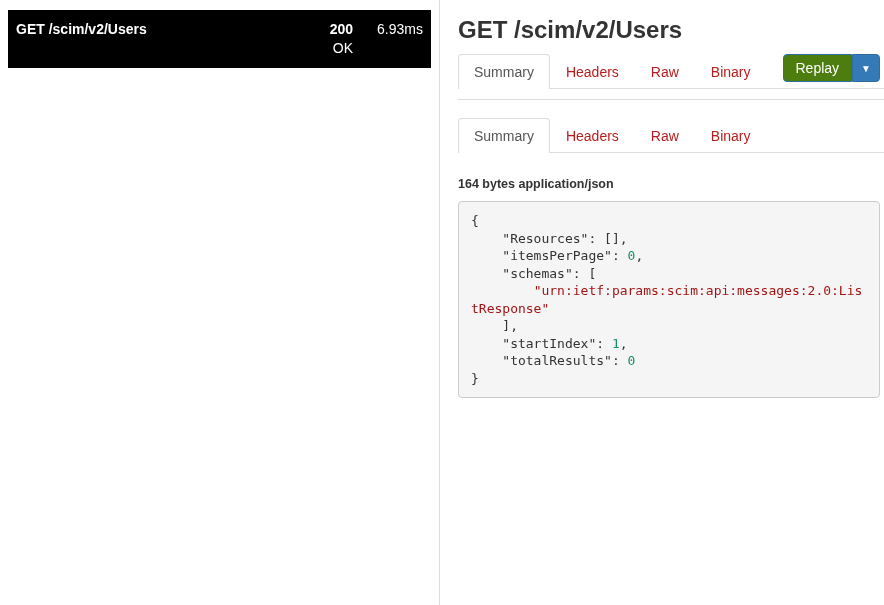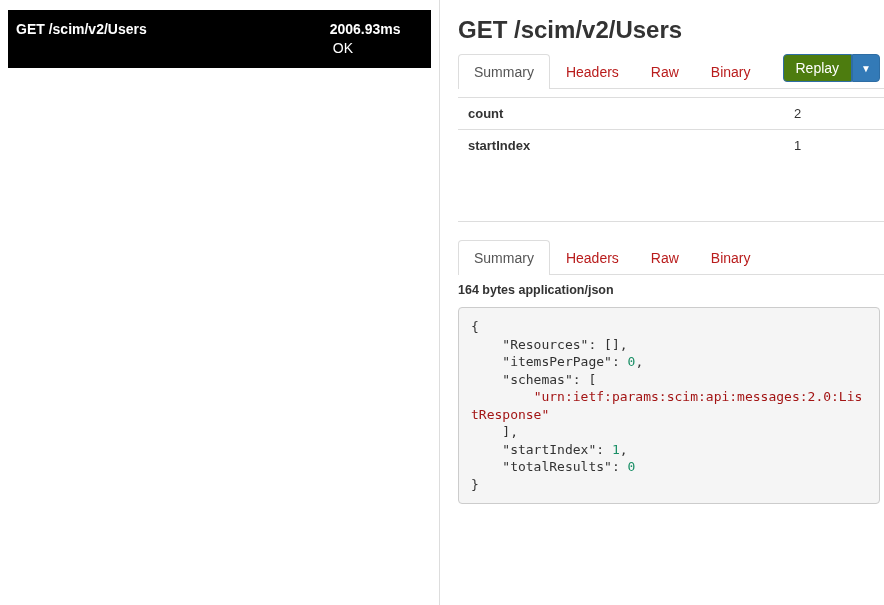--- a/index.html
+++ b/index.html
@@ -23,21 +23,21 @@
     color: #fff;
     display: flex;
     align-items: flex-start;
     padding: 10px 8px;
     font-size: 14px;
     line-height: 1.35;
   }
   .request-row .endpoint { flex: 1; font-weight: 600; }
   .request-row .status { width: 50px; text-align: right; font-weight: 600; }
   .request-row .status .ok { display:block; font-weight:400; }
-  .request-row .timing { width: 70px; text-align: left; font-weight: 700; }
+  .request-row .timing { width: 70px; text-align: right; font-weight: 400; }
 
   .right-panel {
     flex: 1;
     padding: 10px 0 10px 18px;
     overflow: hidden;
   }
   .right-inner { width: 100%; }
   .req-title {
     font-size: 24px;
     font-weight: 700;
@@ -113,21 +113,21 @@
   .resp-status {
     font-size: 24px;
     font-weight: 700;
     color: #337ab7;
     margin: 0 0 12px;
   }
   .meta-line {
     font-size: 12.5px;
     color: #333;
     font-weight: 600;
-    margin: 8px 0 10px;
+    margin: 24px 0 10px;
   }
   pre.code {
     background: #f5f5f5;
     border: 1px solid #ccc;
     border-radius: 4px;
     padding: 10px 12px;
     font-family: Menlo, Consolas, monospace;
     font-size: 13px;
     line-height: 1.35;
     white-space: pre-wrap;
@@ -165,32 +165,20 @@
         <div class="tab">Raw</div>
         <div class="tab">Binary</div>
         <div class="replay-group">
           <button class="btn-replay">Replay</button>
           <button class="btn-caret">
             <span>▼</span>
           </button>
         </div>
       </div>
 
-      <table class="params-table">
-        <tbody>
-            <tr>
-          <td class="key">count</td>
-          <td class="val">2</td>
-        </tr>
-        <tr>
-          <td class="key">startIndex</td>
-          <td class="val">1</td>
-        </tr>
-      </tbody>
-        </table>
 
       <div class="divider"></div>
 
 
       <div class="tabs-row">
         <div class="tab active">Summary</div>
         <div class="tab">Headers</div>
         <div class="tab">Raw</div>
         <div class="tab">Binary</div>
       </div>

